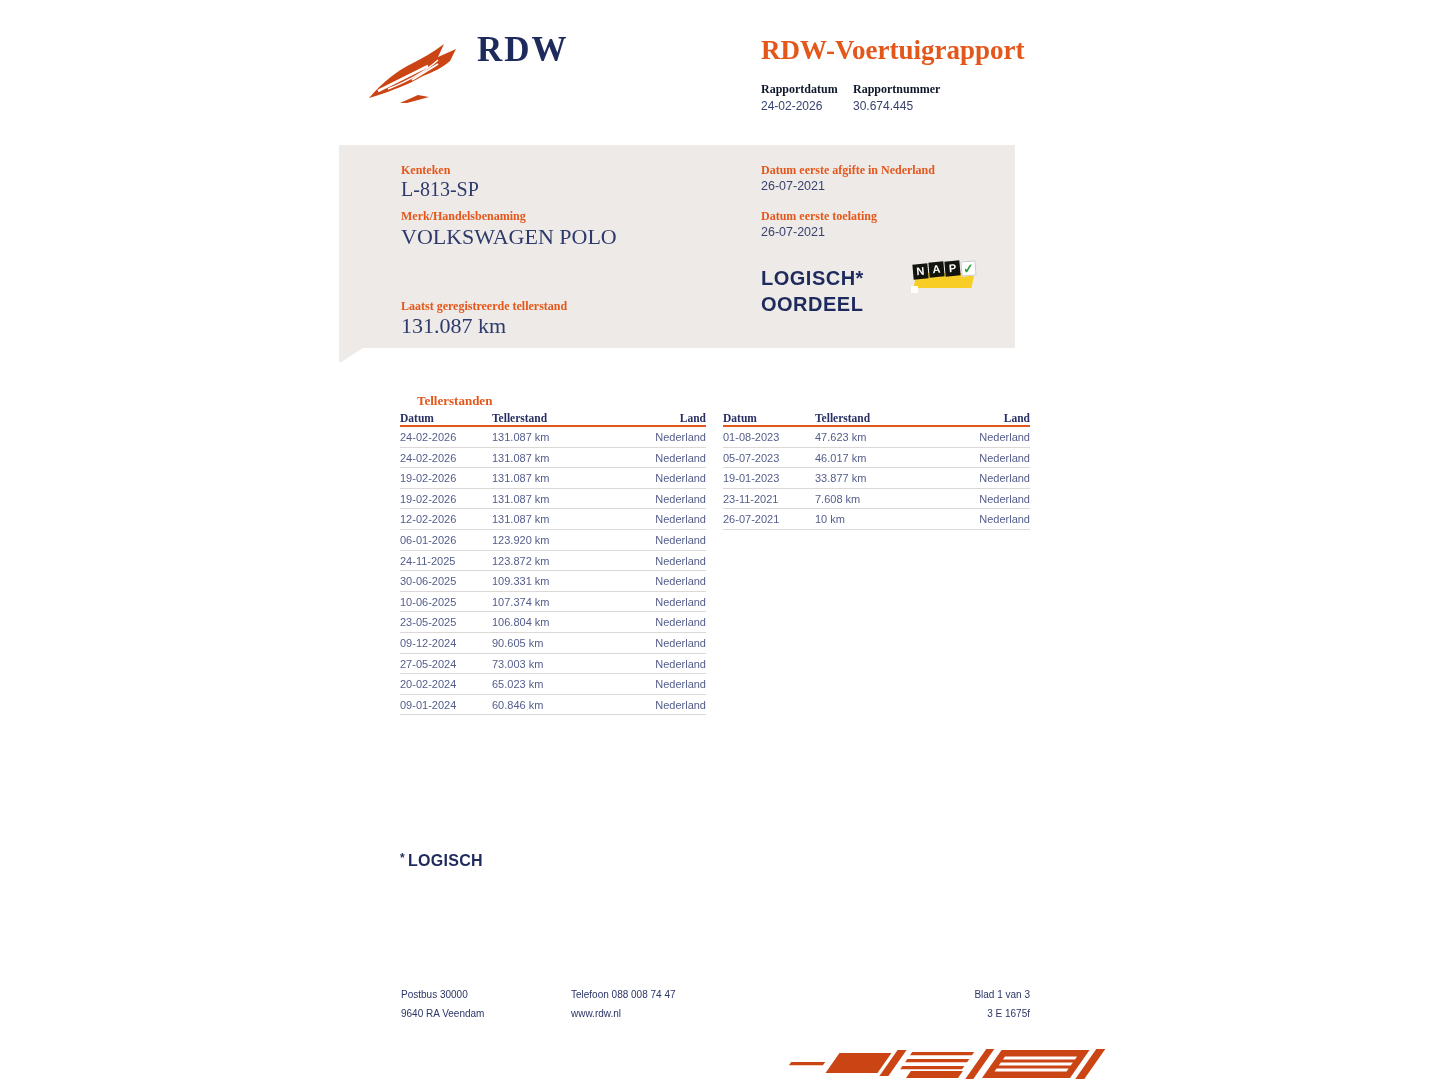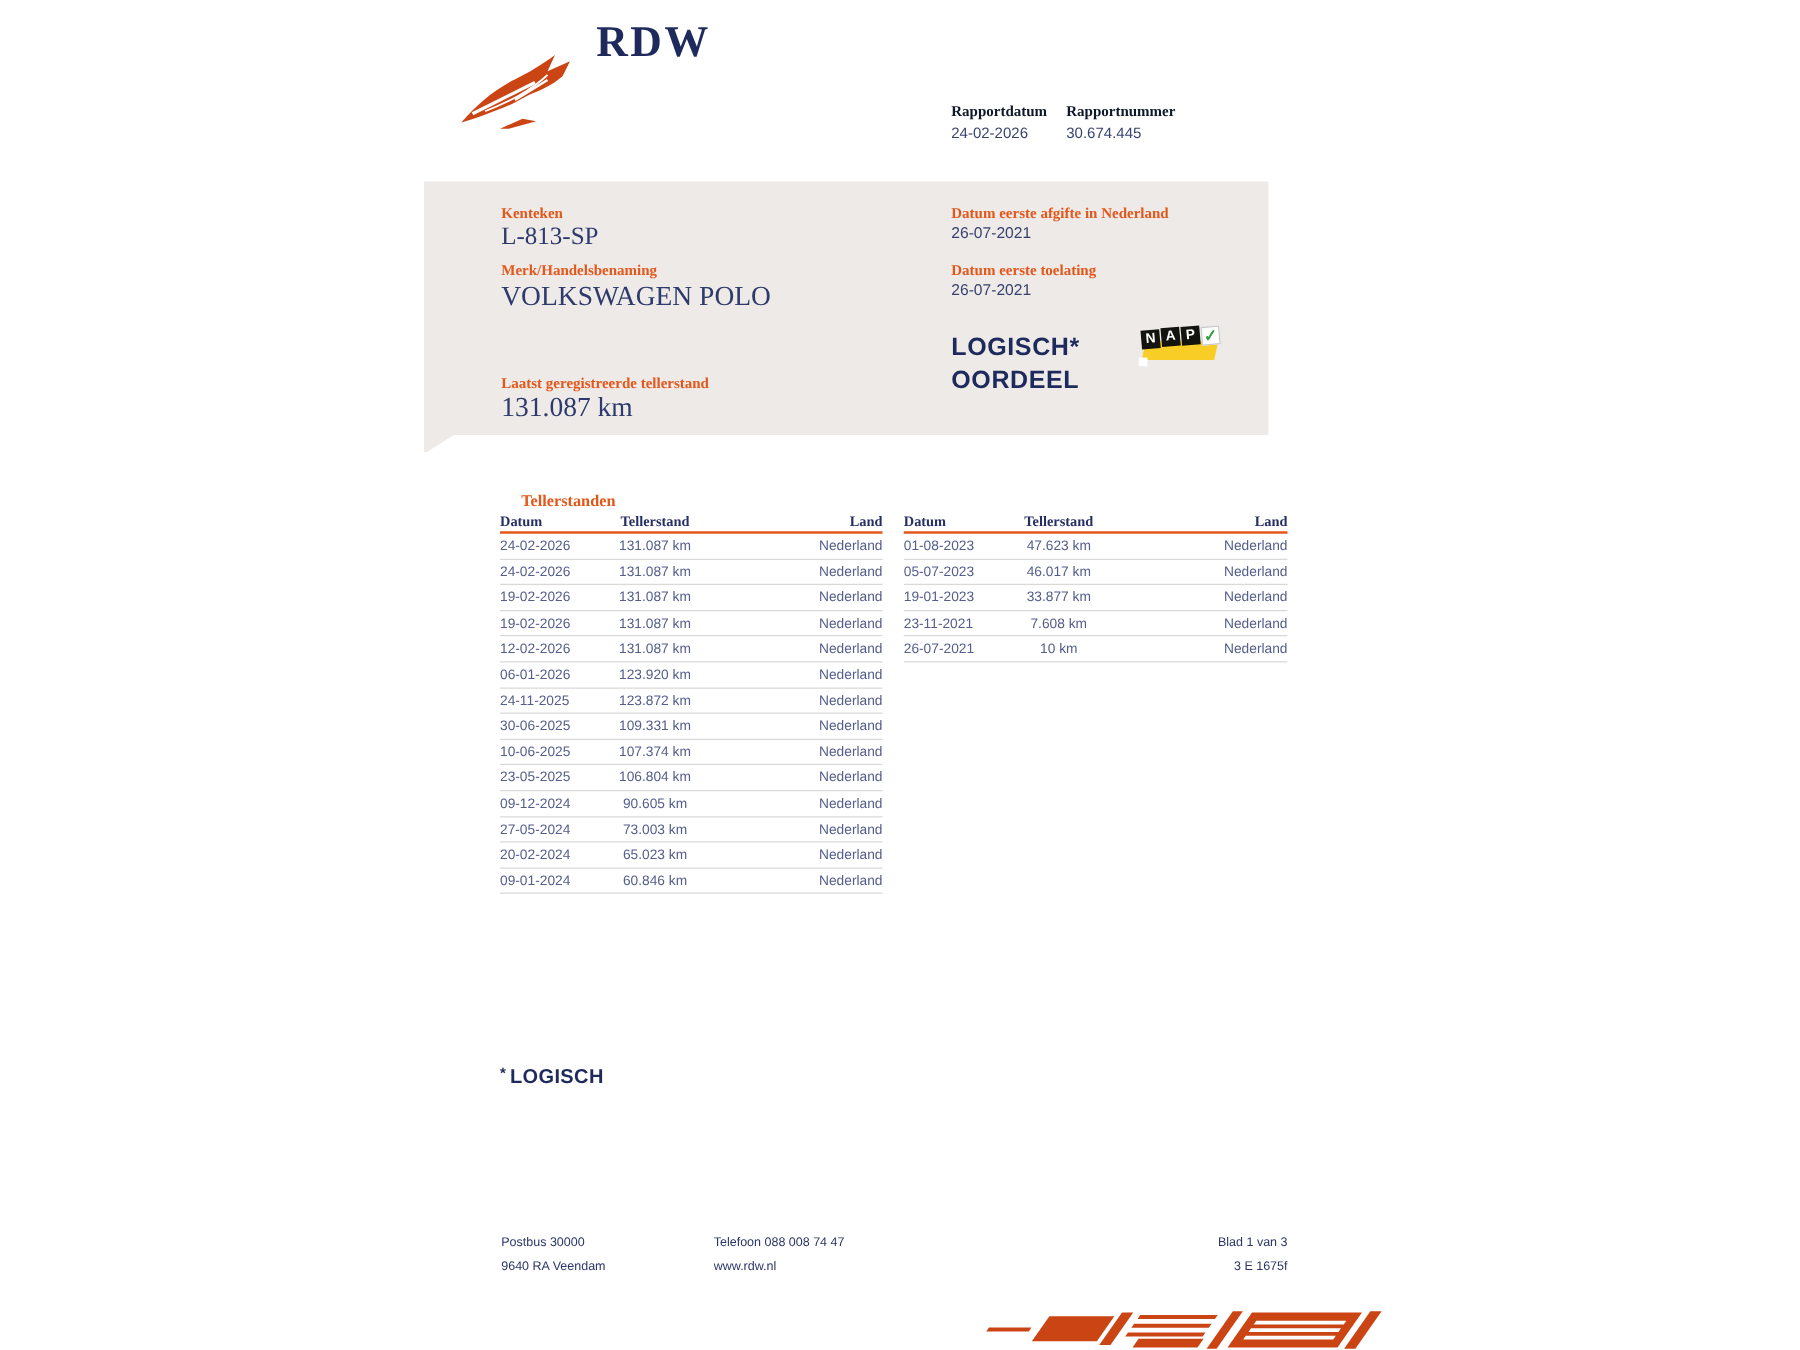--- a/index.html
+++ b/index.html
@@ -2,21 +2,21 @@
 <html><head>
 <meta charset="utf-8">
 <style>
   * { margin:0; padding:0; box-sizing:border-box; }
   html,body { background:#ffffff; }
   body { font-family:"Liberation Sans", sans-serif; }
   .page { position:relative; width:1440px; height:1080px; background:#ffffff; overflow:hidden; }
 
   
   .logo-feather { position:absolute; left:366px; top:38px; width:98px; height:66px; }
-  .logo-text { position:absolute; left:477px; top:14px; font-family:"Liberation Serif", serif;
+  .logo-text { position:absolute; left:477px; top:30px; font-family:"Liberation Serif", serif;
                font-size:35px; font-weight:600; letter-spacing:2px; color:#1e2a5c; }
   .doc-title { position:absolute; left:761px; top:35px; font-family:"Liberation Serif", serif;
                font-size:27px; font-weight:600; color:#e4571b; }
   .meta-label { position:absolute; top:82px; font-family:"Liberation Serif", serif;
                 font-size:12px; font-weight:bold; color:#0f172a; }
   .meta-value { position:absolute; top:99px; font-size:12px; color:#39426f; }
   .mx1 { left:761px; } .mx2 { left:853px; }
 
   
   .panel { position:absolute; left:339px; top:145px; width:676px; height:217px; background:#edeae8;
@@ -39,21 +39,21 @@
   
   .section-title { position:absolute; left:401px; top:393px; font-family:"Liberation Serif", serif;
                    font-size:13px; font-weight:bold; color:#e4571b;margin-left:16px; }
   .otable { position:absolute; top:411px; font-size:11px; color:#545d8b; }
   .otable.left { left:400px; width:306px; }
   .otable.right { left:723px; width:307px; }
   .thead, .trow { display:grid; grid-template-columns:92px 64px auto; }
   .thead { font-family:"Liberation Serif", serif; font-size:11.5px; font-weight:bold; color:#272f63;
            height:16px; line-height:14px; border-bottom:2px solid #e4571b; }
   .trow { height:20.6px; line-height:20.6px; border-bottom:1px solid #dbd9d8; }
-  .thead span:nth-child(2), .trow .c1 { text-align:center; white-space:nowrap; }
+  .thead span:nth-child(2), .trow .c1 { text-align:left; white-space:nowrap; }
   .thead span:nth-child(3), .trow .c2 { text-align:right; }
 
   
   .footnote-title { position:absolute; left:400px; top:851px; font-size:16px; font-weight:bold;
                     color:#1e2a5c; letter-spacing:0.3px; }
   .footnote-title .star { font-size:12px; vertical-align:4px; margin-right:3px; }
   .footnote-text { position:absolute; left:400px; top:875px; width:588px; font-size:12.5px;
                    line-height:17.5px; color:#ee6b40; }
 
   
@@ -70,20 +70,21 @@
 
   <svg class="logo-feather" viewBox="0 0 98 66">
     <path d="M3,60 C16,45 30,33 47,25 C57,20 67,14 78,6 L72,19 L90,11 L84,23 C76,30 67,34 57,38 L44,45 C30,51 14,57 3,60 Z" fill="#cb4514"></path>
     <path d="M12,53 L62,28" stroke="#ffffff" stroke-width="2.6" fill="none"></path>
     <path d="M46,42 L72,26" stroke="#ffffff" stroke-width="2" fill="none"></path>
     <path d="M22,51 C42,43 58,35 72,22" stroke="#ffffff" stroke-width="1.4" fill="none"></path>
     <path d="M34,65 L52,57 L63,59 L41,65 Z" fill="#cb4514"></path>
   </svg>
   <div class="logo-text">RDW</div>
 
+  <div class="doc-title">RDW-Voertuigrapport</div>
   <div class="meta-label mx1">Rapportdatum</div>
   <div class="meta-label mx2">Rapportnummer</div>
   <div class="meta-value mx1">24-02-2026</div>
   <div class="meta-value mx2">30.674.445</div>
 
   <div class="panel">
     <div class="lbl" style="left:62px; top:18px;">Kenteken</div>
     <div class="val-serif" style="left:62px; top:33px; font-size:20px;">L-813-SP</div>
     <div class="lbl" style="left:62px; top:64px;">Merk/Handelsbenaming</div>
     <div class="val-serif" style="left:62px; top:79px; font-size:22px;">VOLKSWAGEN POLO</div>

